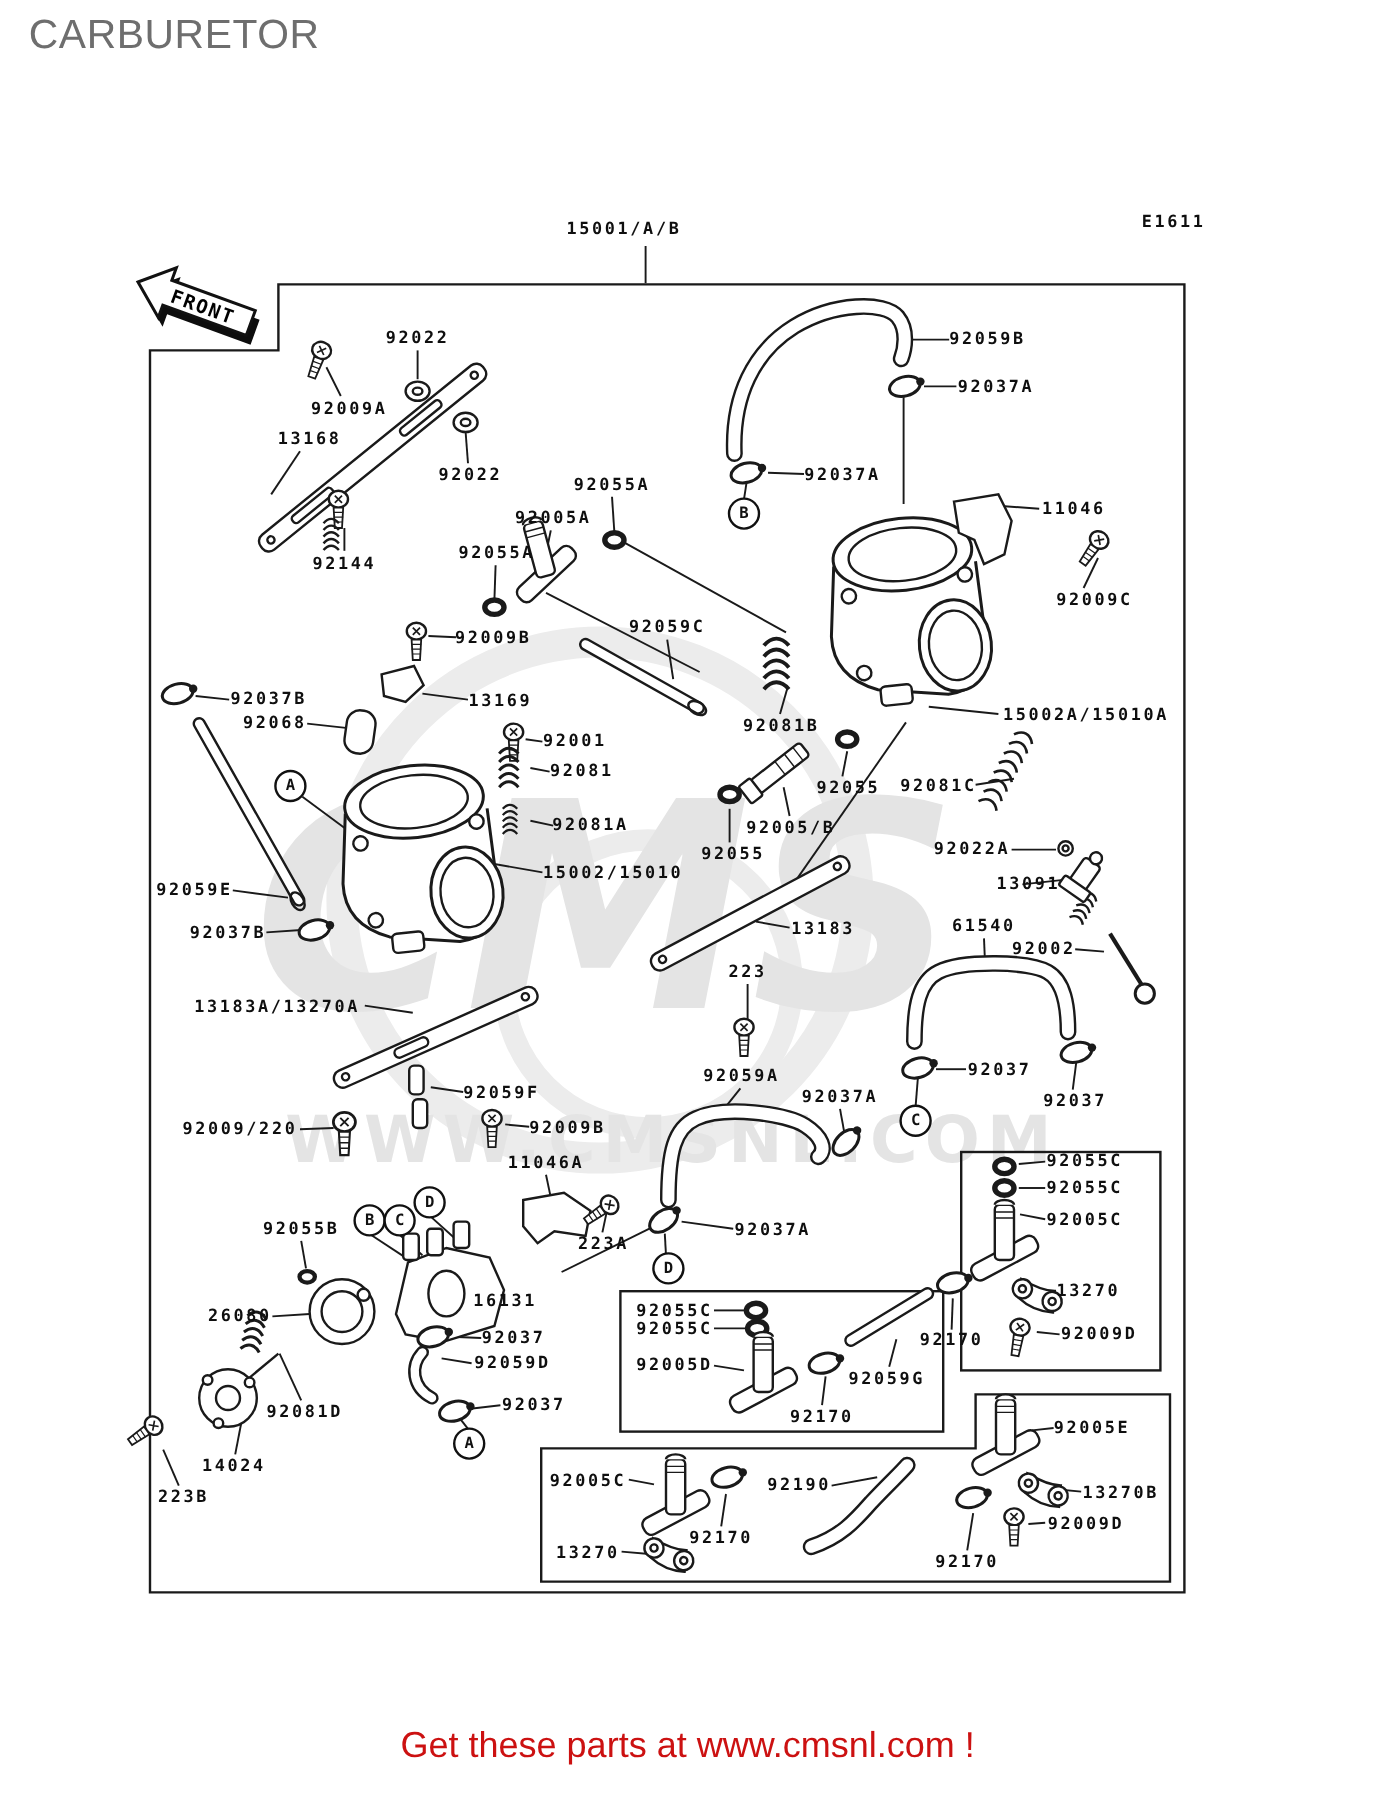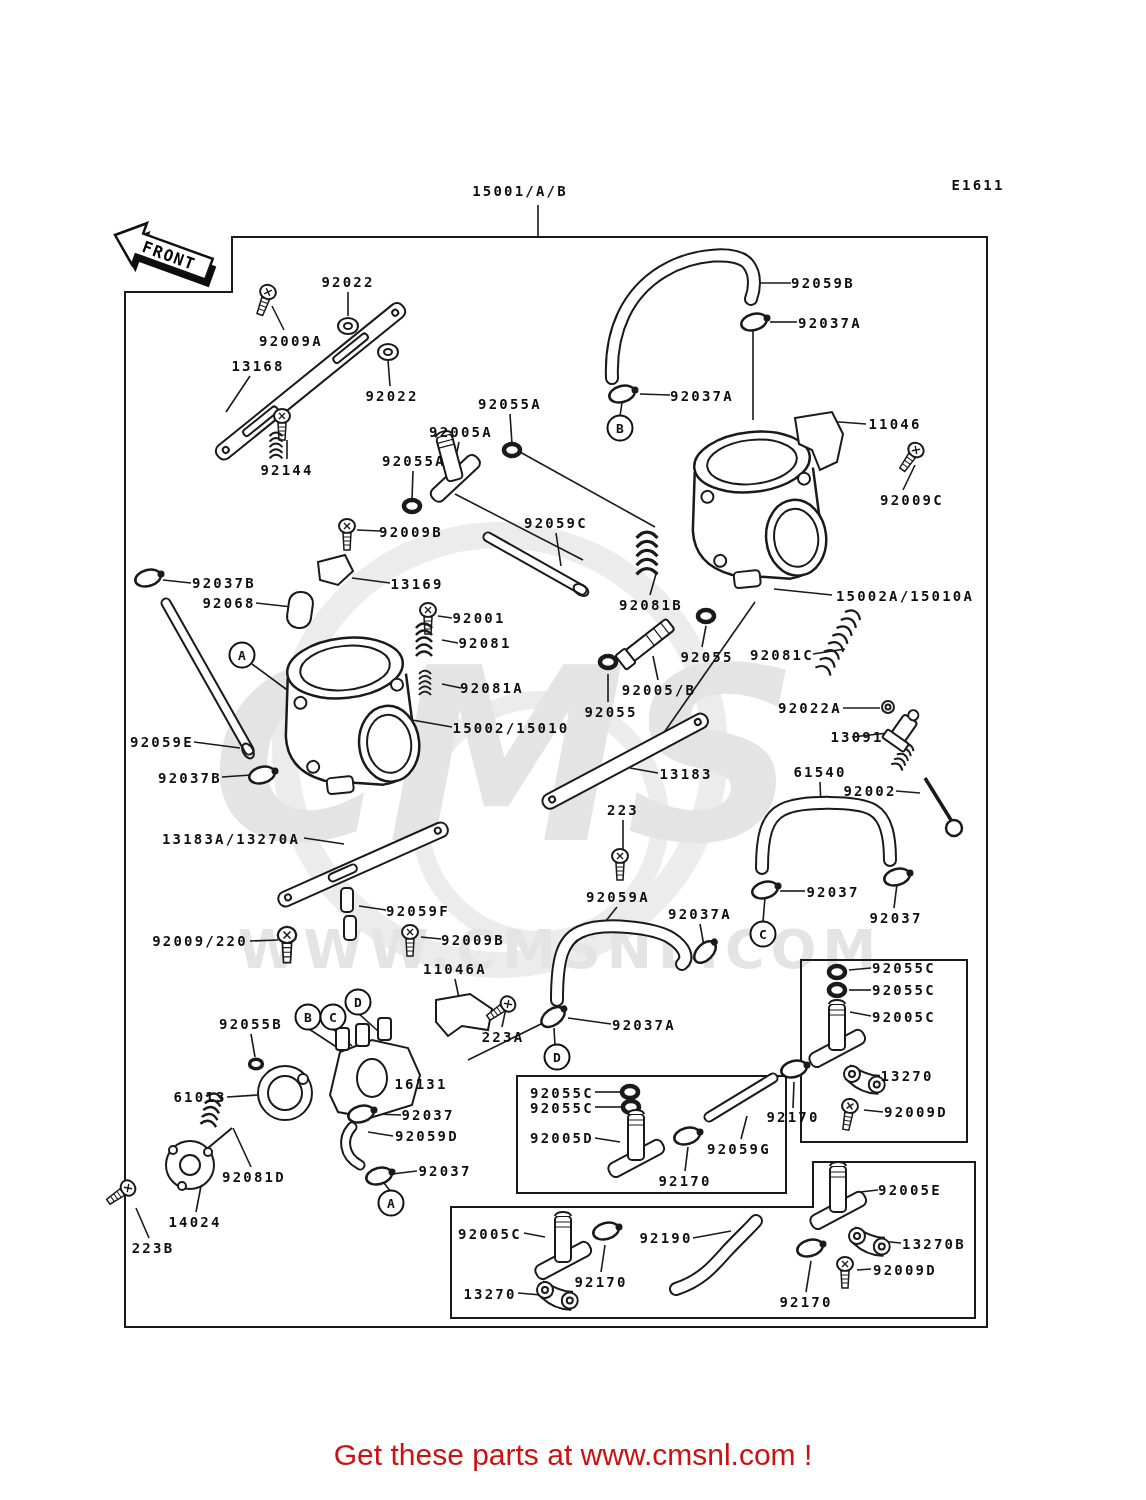--- a/index.html
+++ b/index.html
@@ -25,20 +25,21 @@
   .tubeI{stroke:#fff;fill:none;stroke-width:10;stroke-linecap:round;}
   .stubeO{stroke:#1a1a1a;fill:none;stroke-width:11;stroke-linecap:round;}
   .stubeI{stroke:#fff;fill:none;stroke-width:7;stroke-linecap:round;}
   .wm{fill:#e4e4e4;font-family:"DejaVu Sans",sans-serif;font-weight:bold;}
 </style>
 </head>
 <body>
 
 <div class="page">
 
+  <div class="title">CARBURETOR</div>
 
   <svg class="art" width="1146" height="1500" viewBox="0 0 1146 1500">
     <defs>
       <g id="screw">
         <ellipse cx="0" cy="0" rx="8" ry="7" fill="#fff" stroke="#1a1a1a" stroke-width="2"></ellipse>
         <path d="M-3,-3 L3,3 M3,-3 L-3,3" stroke="#1a1a1a" stroke-width="1.4" fill="none"></path>
         <path d="M-4,7 L4,7 L3,24 L-3,24 Z" fill="#fff" stroke="#1a1a1a" stroke-width="1.5"></path>
         <path d="M-4,11 H4 M-4,15 H4 M-3,19 H3" stroke="#1a1a1a" stroke-width="1" fill="none"></path>
       </g>
       <ellipse id="oring" rx="8" ry="6" fill="none" stroke="#1a1a1a" stroke-width="4.5"></ellipse>
@@ -377,21 +378,21 @@
       <div class="plabel" style="left: 418px; top: 911px;">92059F</div>
       <div class="plabel" style="left: 473px; top: 940px;">92009B</div>
       <div class="plabel" style="left: 455px; top: 969px;">11046A</div>
       <div class="plabel" style="left: 686px; top: 774px;">13183</div>
       <div class="plabel" style="left: 623px; top: 810px;">223</div>
       <div class="plabel" style="left: 618px; top: 897px;">92059A</div>
       <div class="plabel" style="left: 700px; top: 914px;">92037A</div>
       <div class="plabel" style="left: 503px; top: 1037px;">223A</div>
       <div class="plabel" style="left: 251px; top: 1024px;">92055B</div>
       <div class="plabel" style="left: 421px; top: 1084px;">16131</div>
-      <div class="plabel" style="left: 200px; top: 1097px;">61013</div>
+      <div class="plabel" style="left: 200px; top: 1097px;">26080</div>
       <div class="plabel" style="left: 428px; top: 1115px;">92037</div>
       <div class="plabel" style="left: 427px; top: 1136px;">92059D</div>
       <div class="plabel" style="left: 445px; top: 1171px;">92037</div>
       <div class="plabel" style="left: 254px; top: 1177px;">92081D</div>
       <div class="plabel" style="left: 195px; top: 1222px;">14024</div>
       <div class="plabel" style="left: 153px; top: 1248px;">223B</div>
       <div class="plabel" style="left: 644px; top: 1025px;">92037A</div>
       <div class="plabel" style="left: 904px; top: 968px;">92055C</div>
       <div class="plabel" style="left: 904px; top: 990px;">92055C</div>
       <div class="plabel" style="left: 904px; top: 1017px;">92005C</div>

